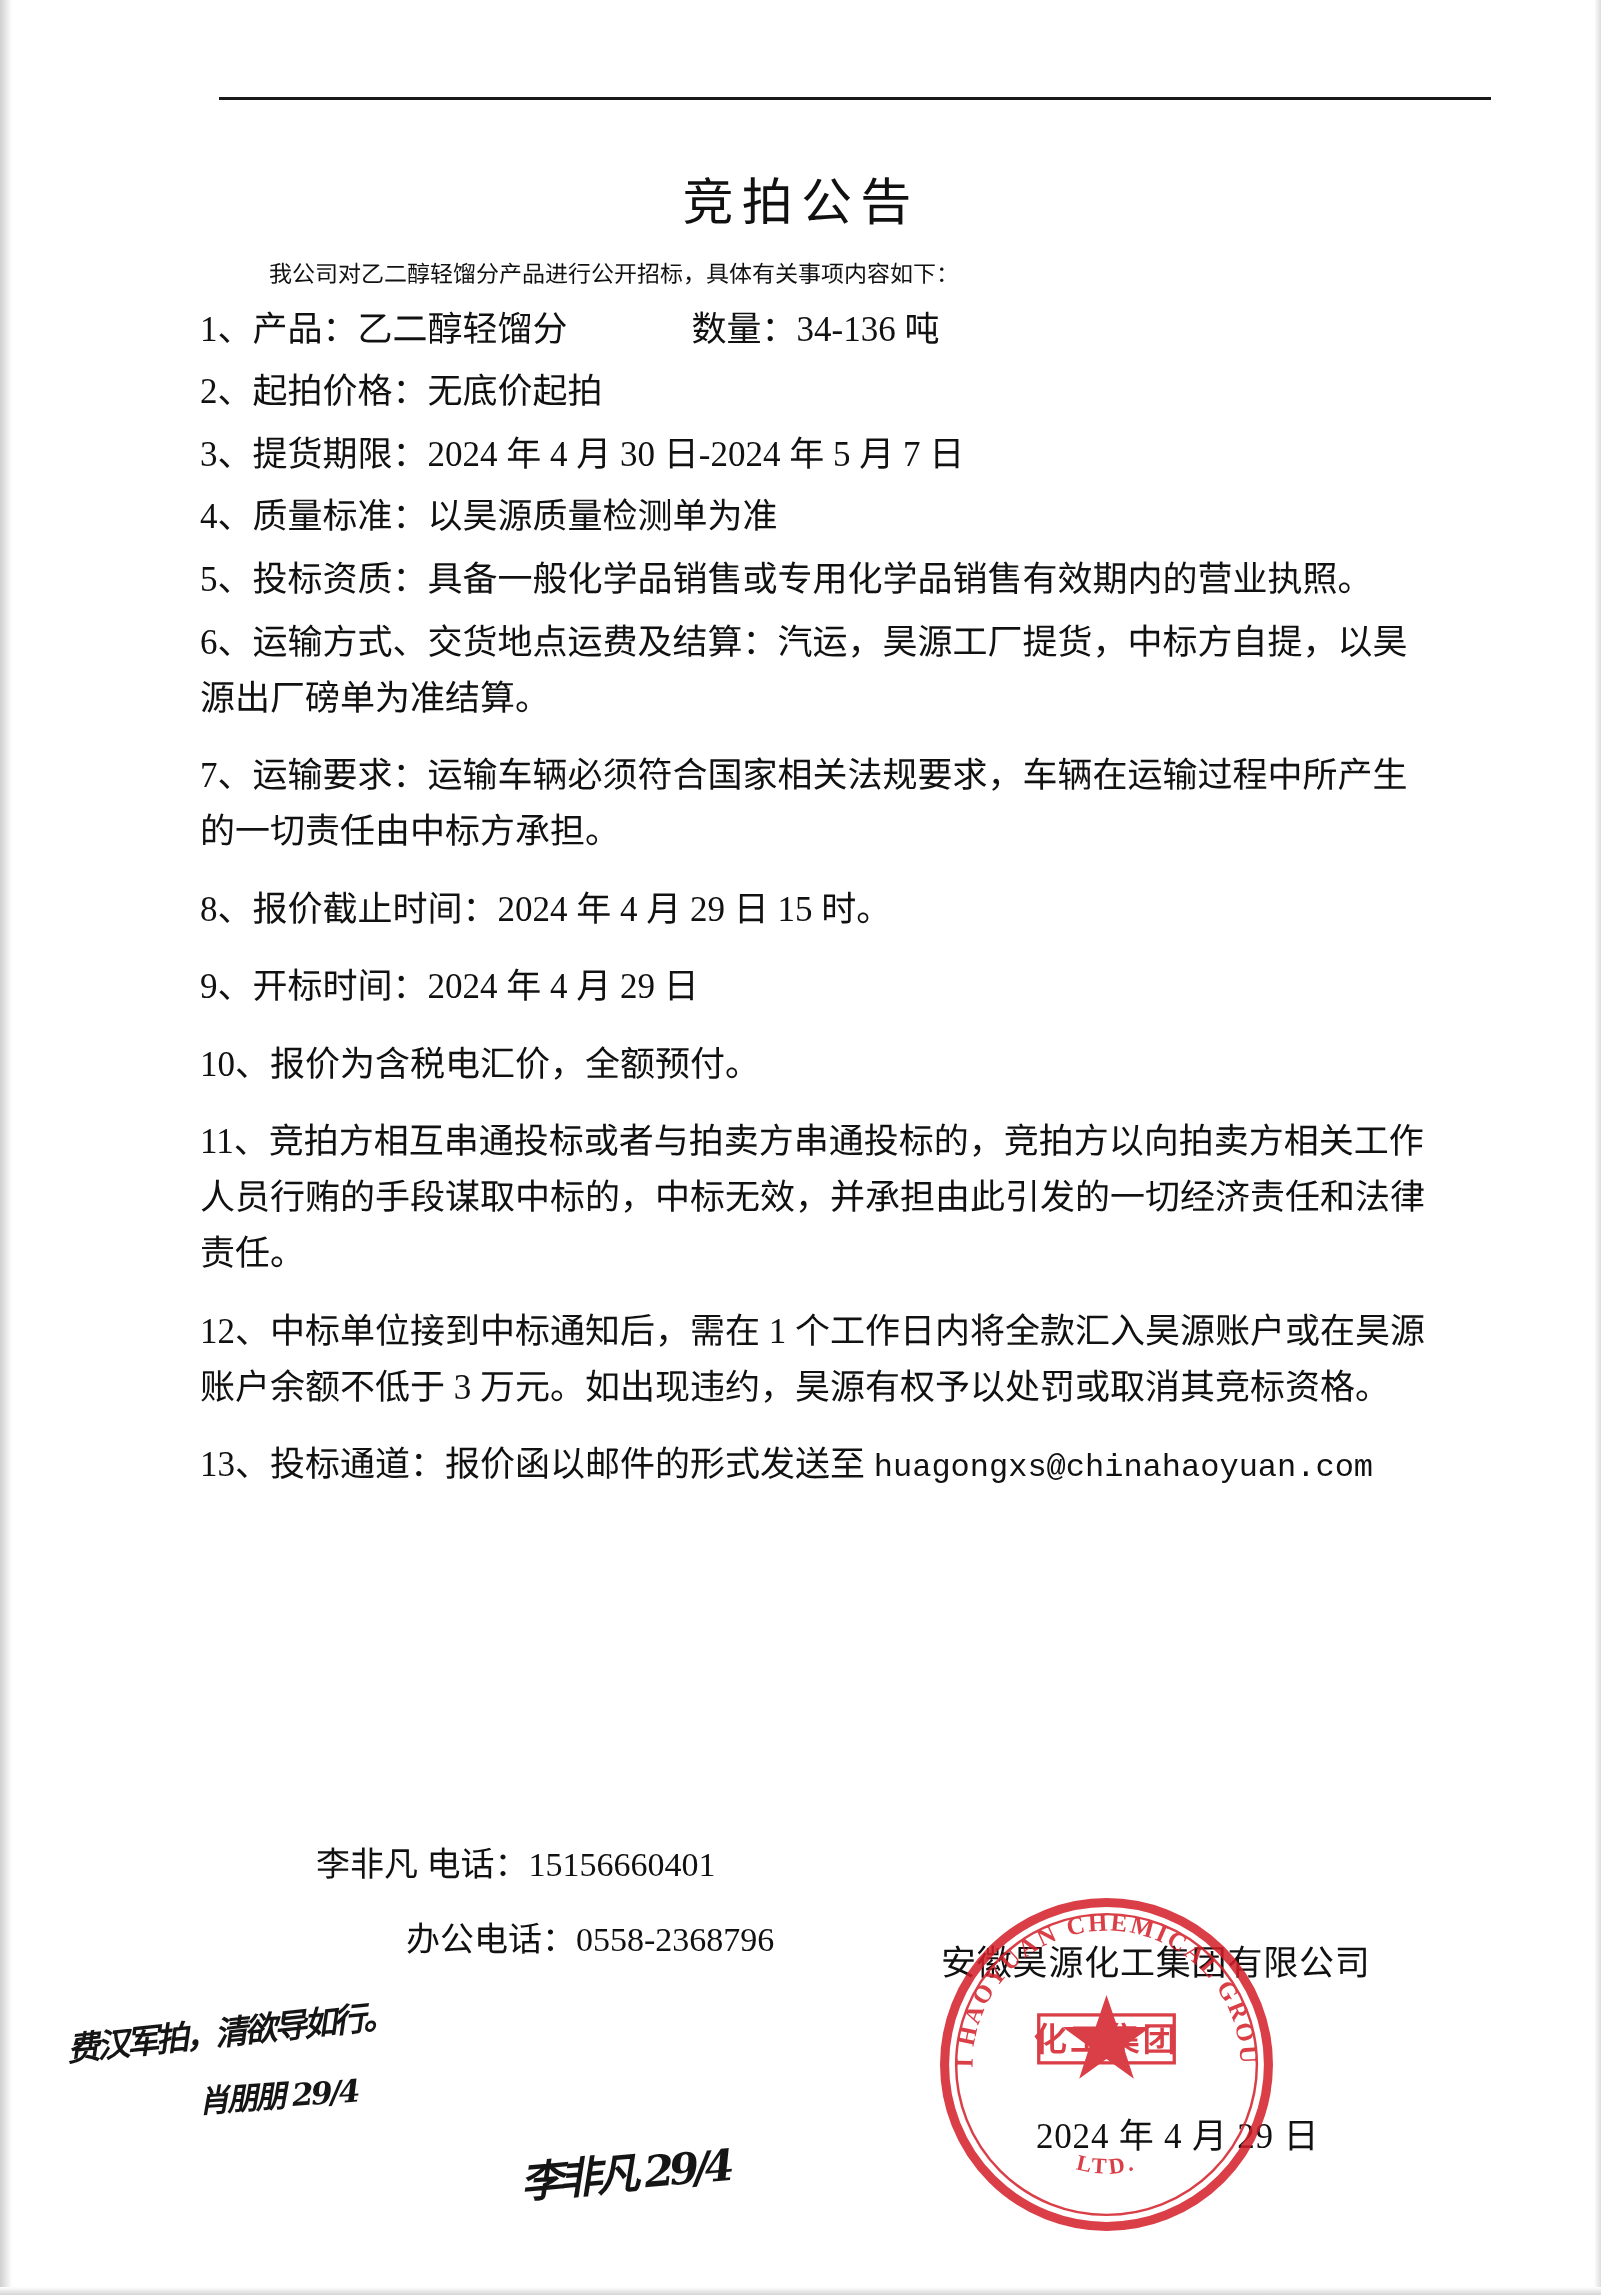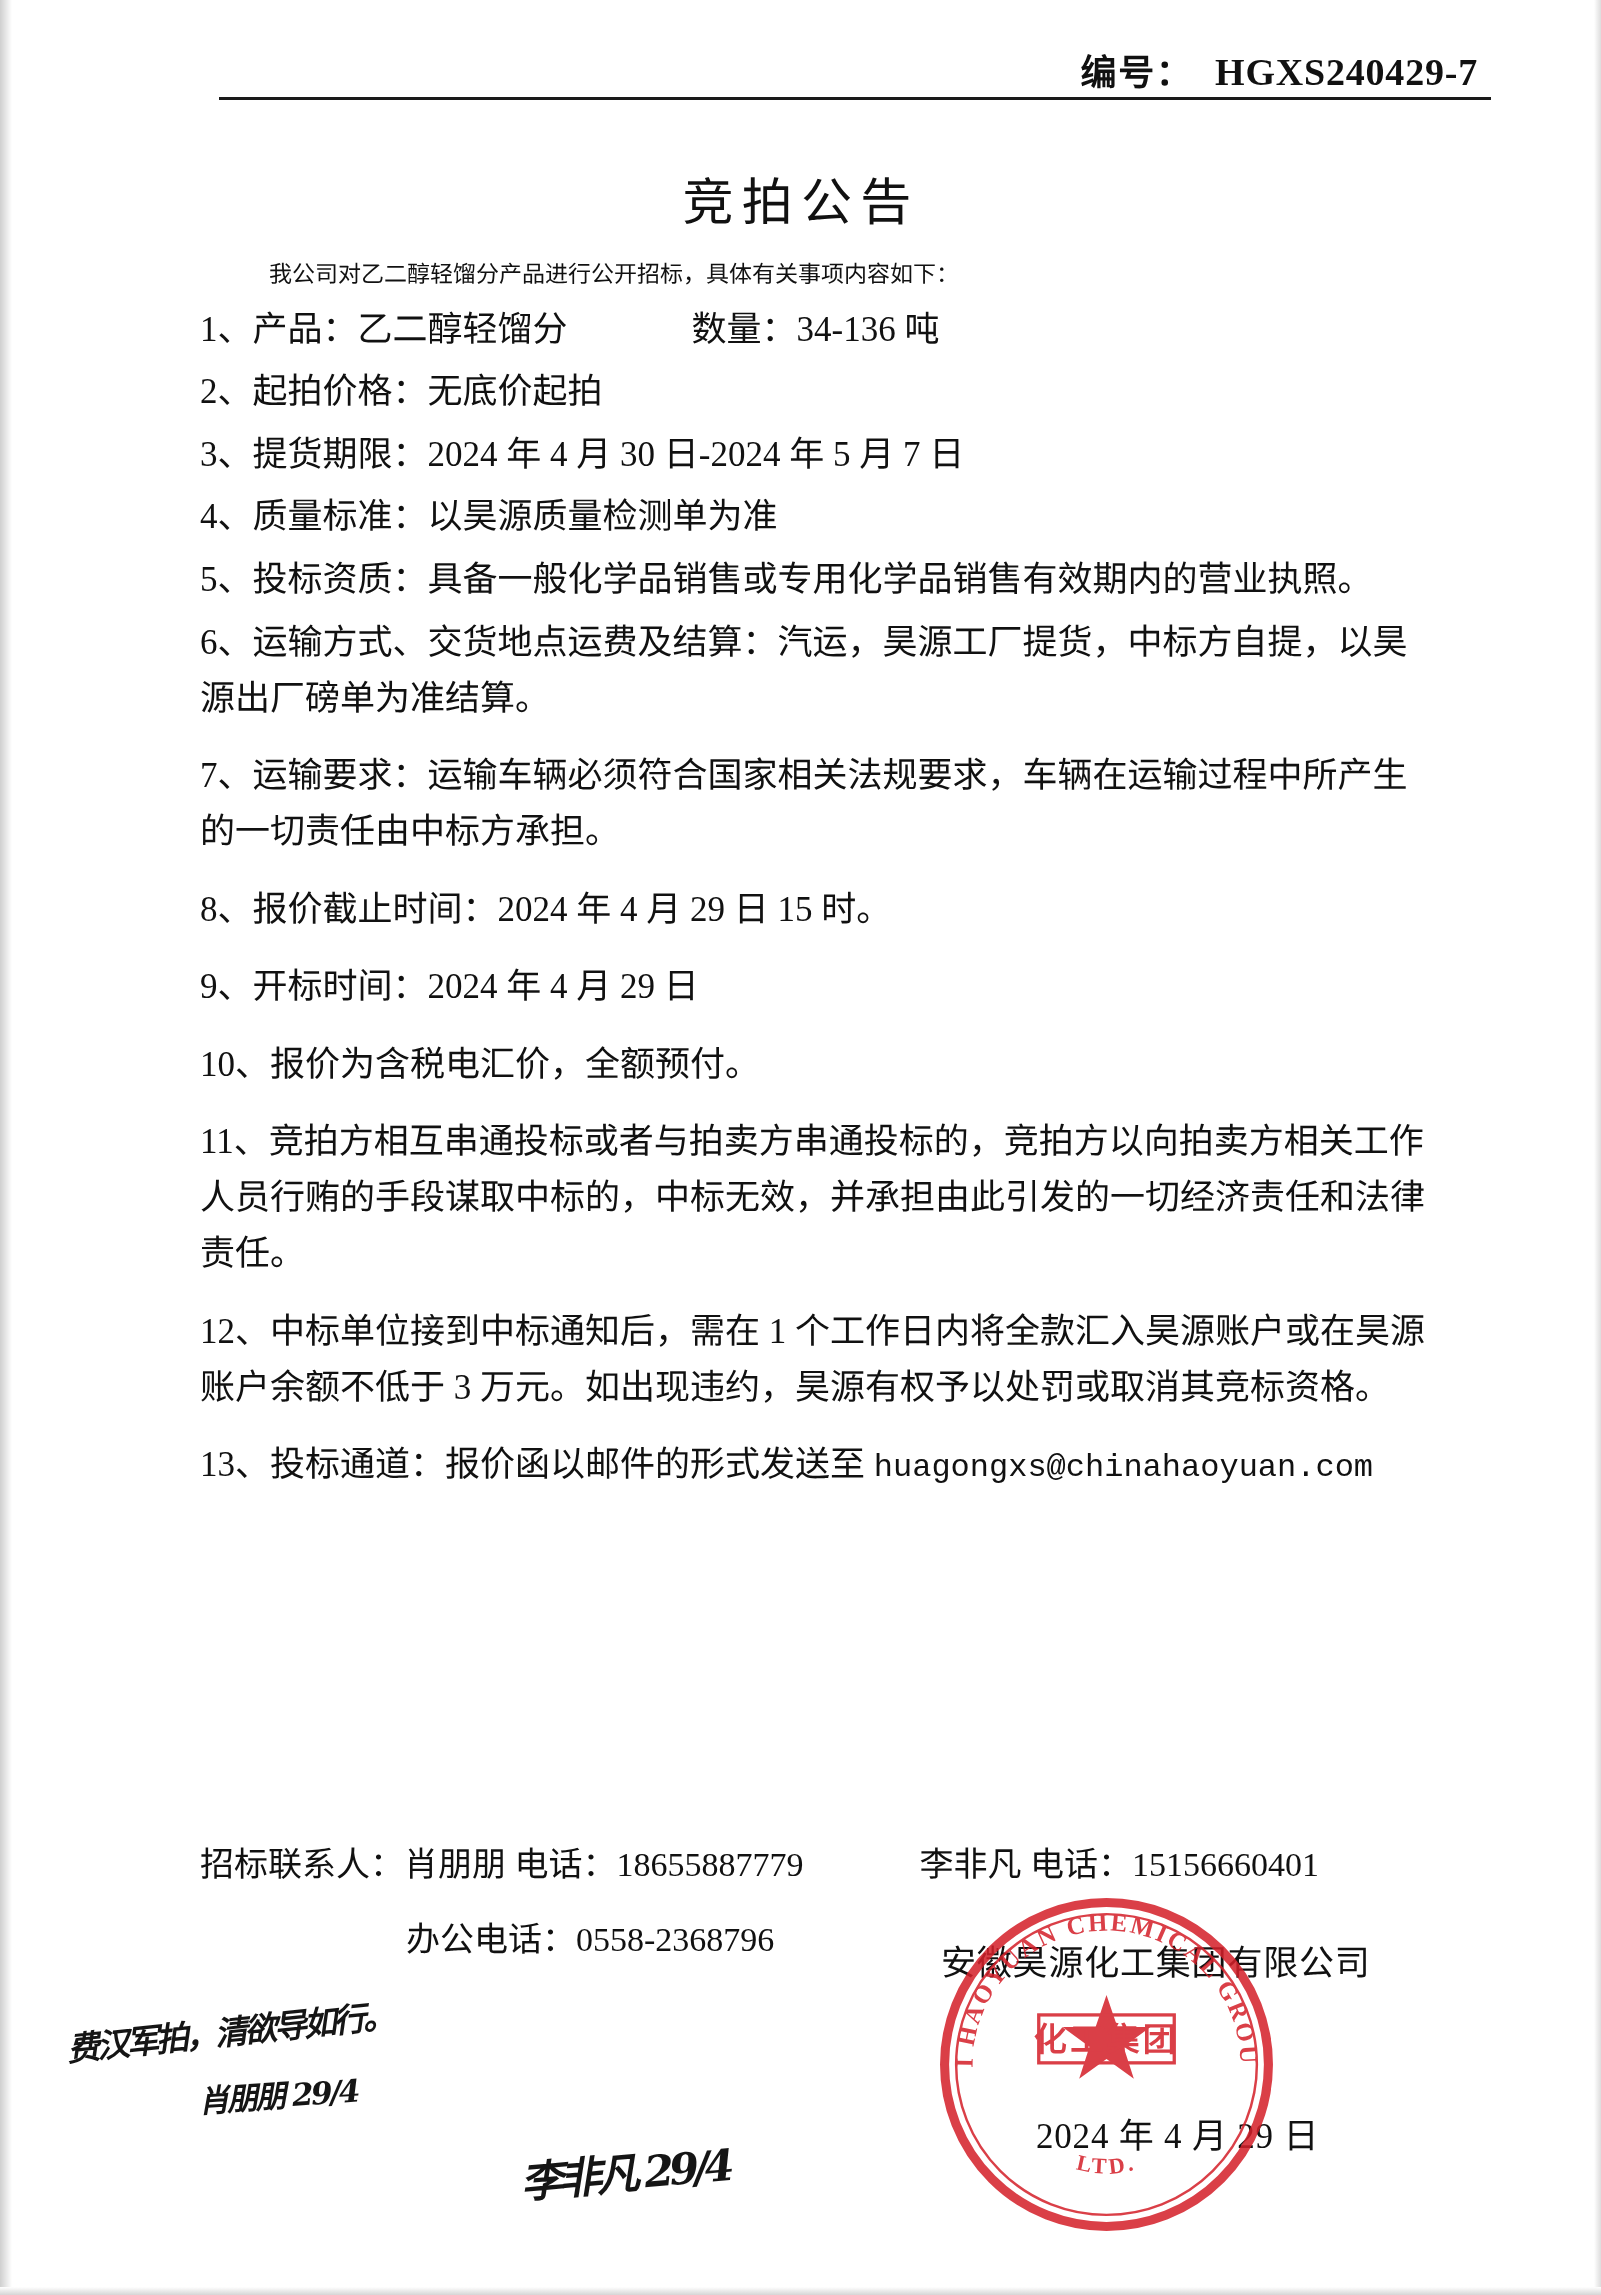--- a/index.html
+++ b/index.html
@@ -189,24 +189,20 @@
 </style>
 </head>
 <body>
 
 <div class="page">
 
   <div class="scan-edge"></div>
   <div class="scan-edge-right"></div>
   <div class="scan-edge-bottom"></div>
 
-  <div class="doc-number-row">
-    <span class="doc-number-label">编号：</span>
-    <span class="doc-number-value">HGXS240429-7</span>
-  </div>
   <div class="header-rule"></div>
 
   <div class="doc-title">竞拍公告</div>
 
   <div class="body">
 
 
     <p class="lead">我公司对乙二醇轻馏分产品进行公开招标，具体有关事项内容如下：</p>
 
     <p class="item">
@@ -225,21 +221,20 @@
     <p class="item spaced">11、竞拍方相互串通投标或者与拍卖方串通投标的，竞拍方以向拍卖方相关工作人员行贿的手段谋取中标的，中标无效，并承担由此引发的一切经济责任和法律责任。</p>
     <p class="item spaced">12、中标单位接到中标通知后，需在 1 个工作日内将全款汇入昊源账户或在昊源账户余额不低于 3 万元。如出现违约，昊源有权予以处罚或取消其竞标资格。</p>
 
     <p class="item spaced">
       <span>13、投标通道：报价函以邮件的形式发送至 </span><span class="mono-mail">huagongxs@chinahaoyuan.com</span>
     </p>
   </div>
 
   <div class="contacts">
     <div class="contact-line-1">
-      <span class="contact-a">招标联系人：肖朋朋  电话：18655887779</span>
       <span class="contact-b">李非凡  电话：15156660401</span>
     </div>
     <div class="office-line">办公电话：0558-2368796</div>
   </div>
 
   <div class="company-name">安徽昊源化工集团有限公司</div>
   <div class="company-date">2024 年 4 月 29 日</div>
 
   <svg class="seal" viewBox="0 0 420 420">
     <circle cx="210" cy="210" r="196" fill="none" stroke="#d4202a" stroke-width="11"></circle>

